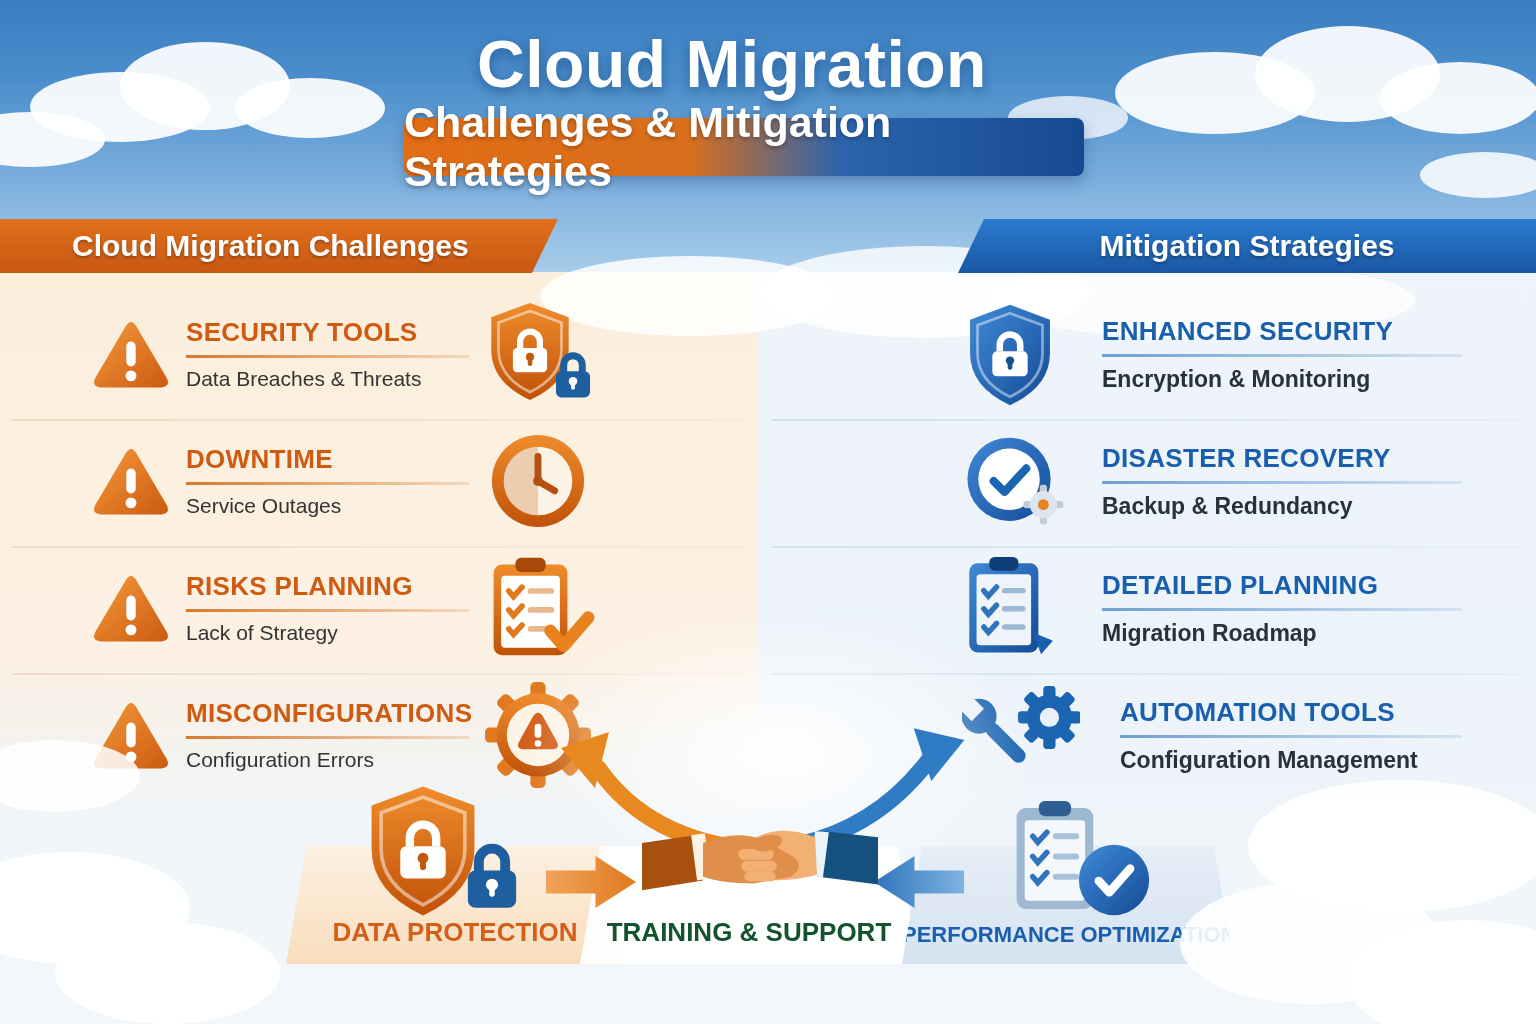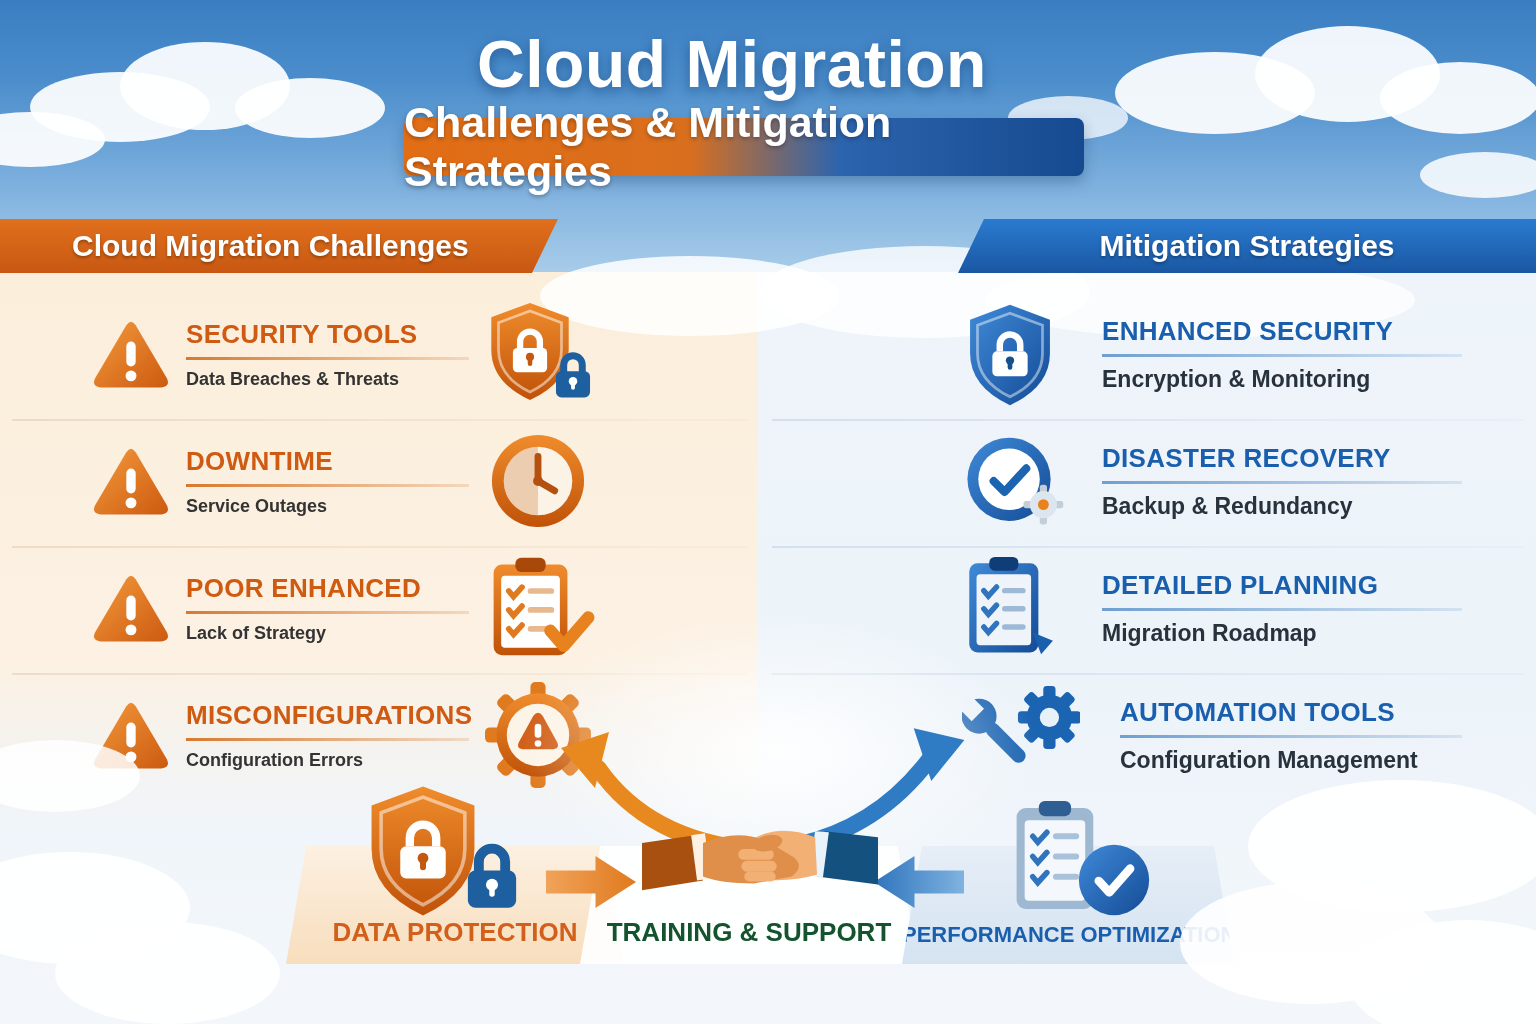--- a/index.html
+++ b/index.html
@@ -28,21 +28,21 @@
     padding-left:72px}
   .banner-st{background:linear-gradient(180deg,#2a7bd0,#1a57a3);clip-path:polygon(26px 0,100% 0,100% 100%,0 100%);
     justify-content:center}
   .c-row,.s-row{position:absolute;height:116px;display:flex;align-items:center}
   .c-row{left:92px;width:505px}
   .s-row{left:962px;width:500px}
   .warn-wrap{width:78px;height:86px;flex:none}
   .c-text{flex:1;margin:0 16px;min-width:0}
   .c-title{font-size:26px;font-weight:800;color:#cf5a12;white-space:nowrap;letter-spacing:.3px}
   .rule-o{height:3px;background:linear-gradient(90deg,#d77a2e,rgba(215,122,46,.2));margin:7px 0 9px}
-  .c-sub{font-size:18px;font-weight:700;color:#333;white-space:nowrap}
+  .c-sub{font-size:21px;font-weight:400;color:#333;white-space:nowrap}
   .c-icon{position:relative;width:112px;height:106px;flex:none;margin-left:auto}
   .s-icon{position:relative;width:100px;height:106px;flex:none}
   .s-text{flex:1;margin-left:40px;min-width:0}
   .s-title{font-size:26px;font-weight:800;color:#1a5fae;white-space:nowrap;letter-spacing:.3px}
   .rule-b{height:3px;background:linear-gradient(90deg,#6f9fd0,rgba(111,159,208,.2));margin:7px 0 9px}
   .s-sub{font-size:23px;font-weight:700;color:#28323c;white-space:nowrap}
   .icon-svg{width:100%;height:100%;display:block}
   .glow{position:absolute;background:radial-gradient(ellipse at center,rgba(255,255,255,.95) 0%,rgba(255,255,255,0) 70%)}
   .ped{position:absolute;top:846px;height:118px;clip-path:polygon(6% 0,94% 0,100% 100%,0 100%)}
   .ped-data{background:linear-gradient(180deg,rgba(253,240,224,.95),rgba(248,219,182,.9))}
@@ -180,21 +180,21 @@
 
   <div class="c-row" style="top:550px">
     <div class="warn-wrap">
       <svg class="icon-svg" viewBox="0 0 100 92">
         <path d="M44 9 Q50 0 56 9 L96 77 Q101 87 89 89 L11 89 Q-1 87 4 77 Z" fill="url(#gradOrange)"></path>
         <rect x="44" y="30" width="12" height="32" rx="6" fill="#fff"></rect>
           <circle cx="50" cy="74" r="7" fill="#fff"></circle>
       </svg>
     </div>
     <div class="c-text">
-      <div class="c-title">POOR ENHANCED</div>
+      <div class="c-title">RISKS PLANNING</div>
       <div class="rule-o"></div>
       <div class="c-sub">Lack of Strategy</div>
     </div>
     <div class="c-icon">
       <svg viewBox="0 0 110 112" style="position:absolute;left:0;top:0;width:110px;height:106px">
         <rect x="6" y="10" width="78" height="96" rx="9" fill="url(#gradOrangeDeep)"></rect>
         <rect x="14" y="22" width="62" height="76" rx="4" fill="#fff"></rect>
         <rect x="29" y="3" width="32" height="15" rx="6" fill="#a8490a"></rect>
         <g stroke="#e07a1e" stroke-width="6" fill="none" stroke-linecap="round">
           <path d="M22 38 l5 6 l9 -10"></path>

